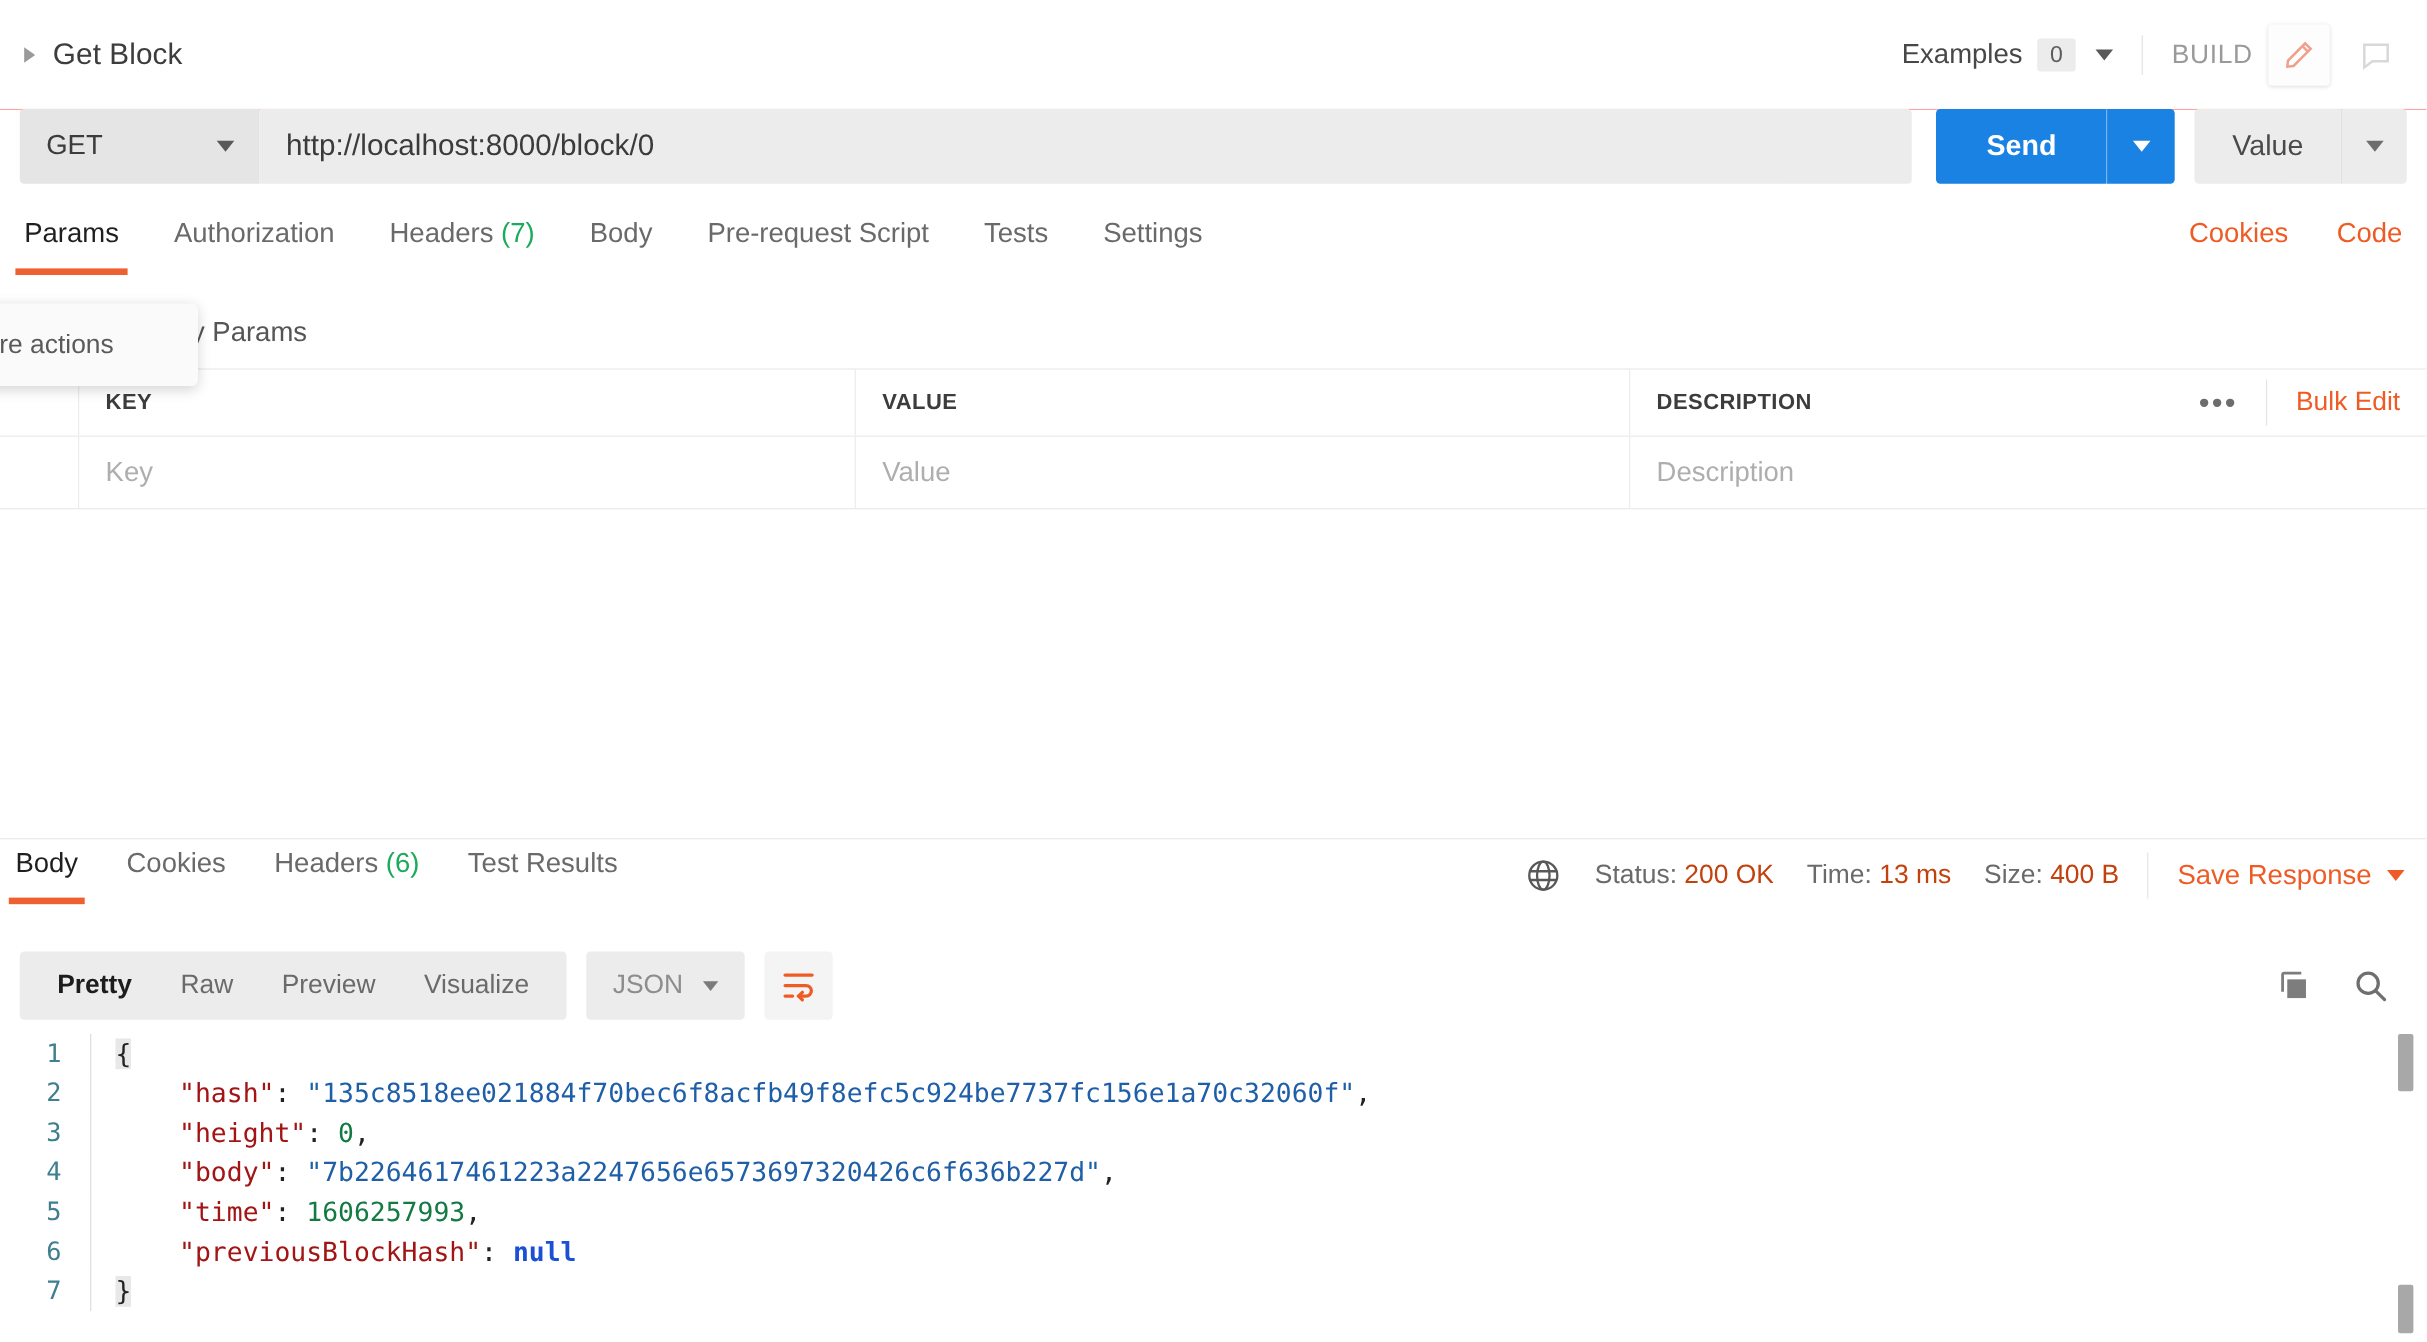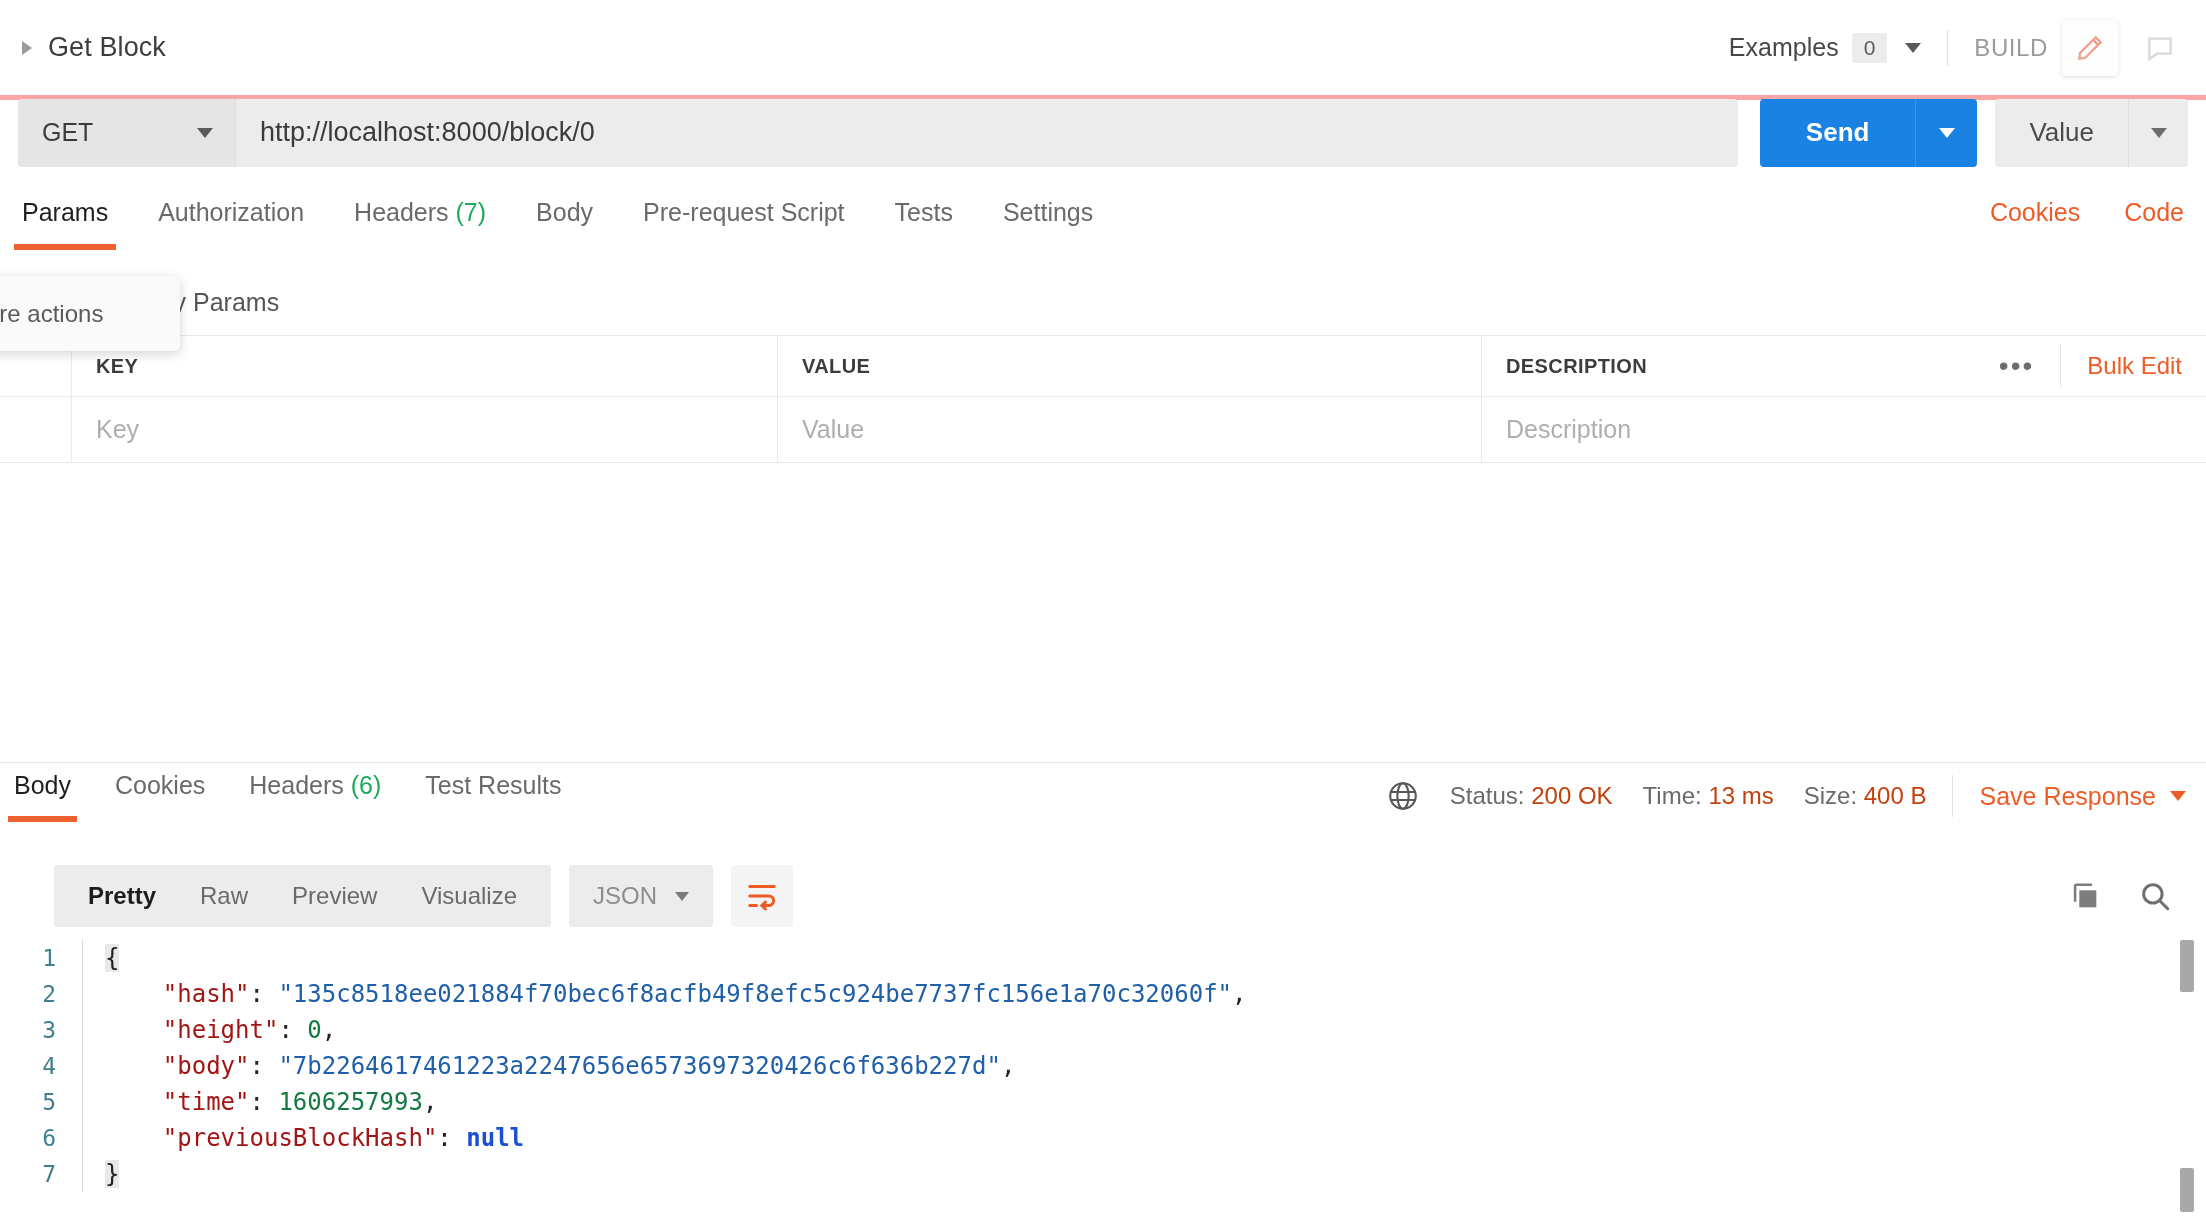--- a/index.html
+++ b/index.html
@@ -8,21 +8,21 @@
     background: #ffffff;
     font-family: "Liberation Sans", sans-serif;
     color: #2e2e2e;
     overflow: hidden;
   }
   .app { position: relative; width: 2206px; height: 1220px; background:#fff; }
 
   
   .topbar {
     position: absolute; left:0; top:0; width:2206px; height:100px;
-    display:flex; align-items:center; border-bottom:5px solid #fca5a5;
+    display:flex; align-items:center; border-bottom:1px solid #fca5a5;
     background:#fff;
   }
   .req-name-wrap { display:flex; align-items:center; padding-left:22px; }
   .caret-right {
     width:0;height:0;border-left:10px solid #9a9a9a;
     border-top:7px solid transparent;border-bottom:7px solid transparent;
     margin-right:16px;
   }
   .req-name { font-size:27px; color:#3d3d3d; letter-spacing:.1px; }
 
@@ -146,21 +146,21 @@
     content:""; position:absolute; left:-6px; right:-6px; bottom:0;
     height:6px; background:#ef6030;
   }
   .resp-meta { margin-left:auto; display:flex; align-items:center; padding-right:20px; padding-top:12px; }
   .meta-item { font-size:24px; color:#6a6a6a; margin-left:30px; }
   .meta-val { color:#c2410c; }
   .save-response { color:#ef5b25; font-size:25px; }
 
   
   .prettybar { position:absolute; left:0; top:858px; width:2206px; height:76px; display:flex; align-items:center; padding:0 18px; }
-  .seg { background:#ececec; border-radius:4px; height:62px; display:flex; align-items:center; padding:0 12px;margin-left:36px; }
+  .seg { background:#ececec; border-radius:4px; height:62px; display:flex; align-items:center; padding:0 12px; }
   .seg-item { font-size:24px; color:#6a6a6a; padding:0 22px; }
   .seg-item.active { color:#1d1d1d; font-weight:bold; }
   .json-select {
     background:#ececec;border-radius:4px;height:62px;margin-left:18px;
     display:flex;align-items:center;padding:0 24px;font-size:24px;color:#8d8d8d;
   }
   .wrap-btn {
     background:#f4f4f4;border-radius:4px;height:62px;width:62px;margin-left:18px;
     display:flex;align-items:center;justify-content:center;
   }

